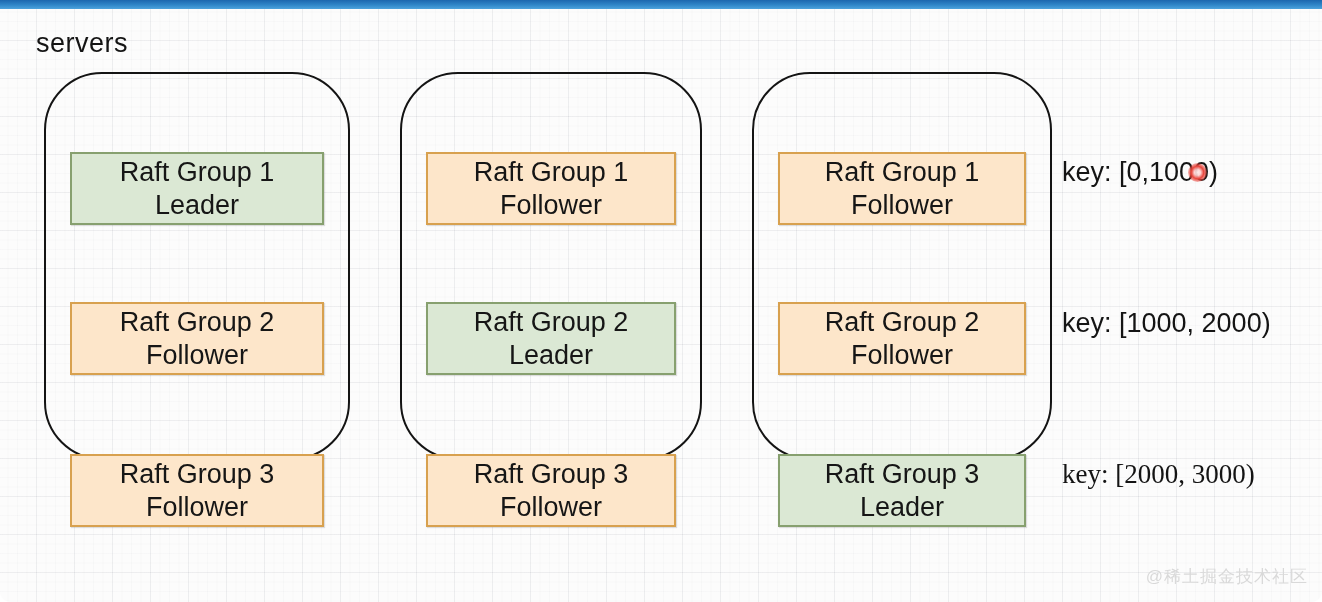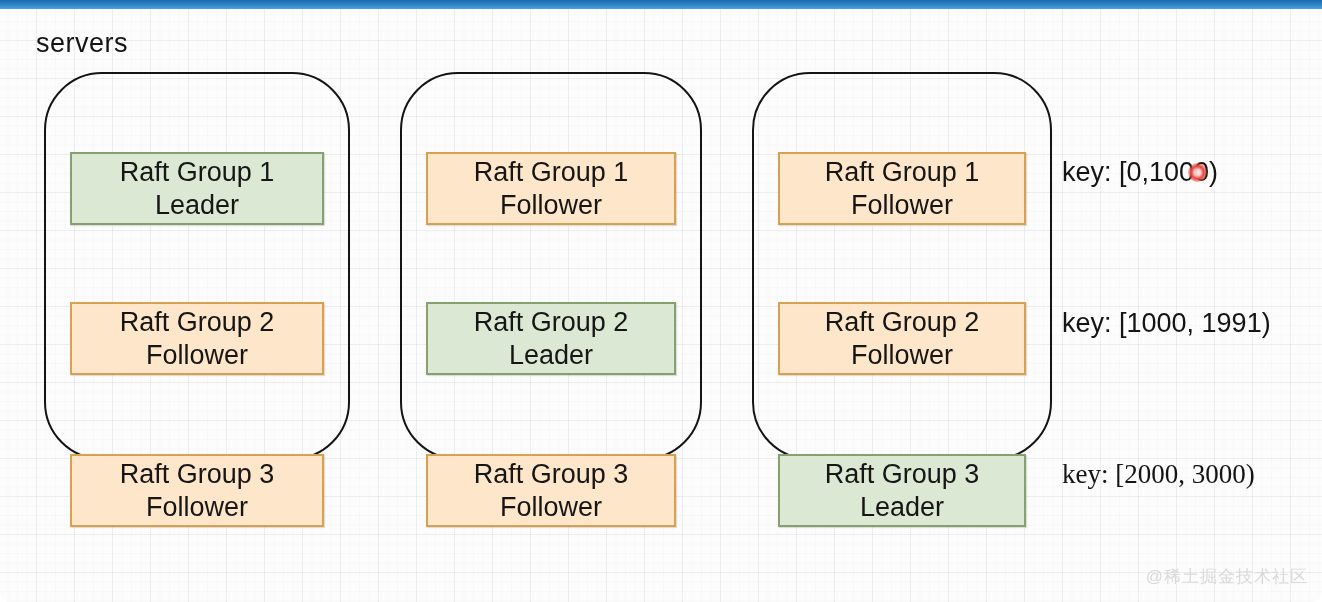--- a/index.html
+++ b/index.html
@@ -124,20 +124,20 @@
       <span>Raft Group 2</span>
       <span>Follower</span>
     </div>
     <div class="group-box row-3" data-role="leader">
       <span>Raft Group 3</span>
       <span>Leader</span>
     </div>
   </div>
 
   <div class="key-label key-1">key: [0,1000)</div>
-  <div class="key-label key-2">key: [1000, 1991)</div>
+  <div class="key-label key-2">key: [1000, 2000)</div>
   <div class="key-label key-3">key: [2000, 3000)</div>
 
   <div class="laser-dot"></div>
 
   <div class="watermark">@稀土掘金技术社区</div>
 
 </div>
 
 </body></html>

